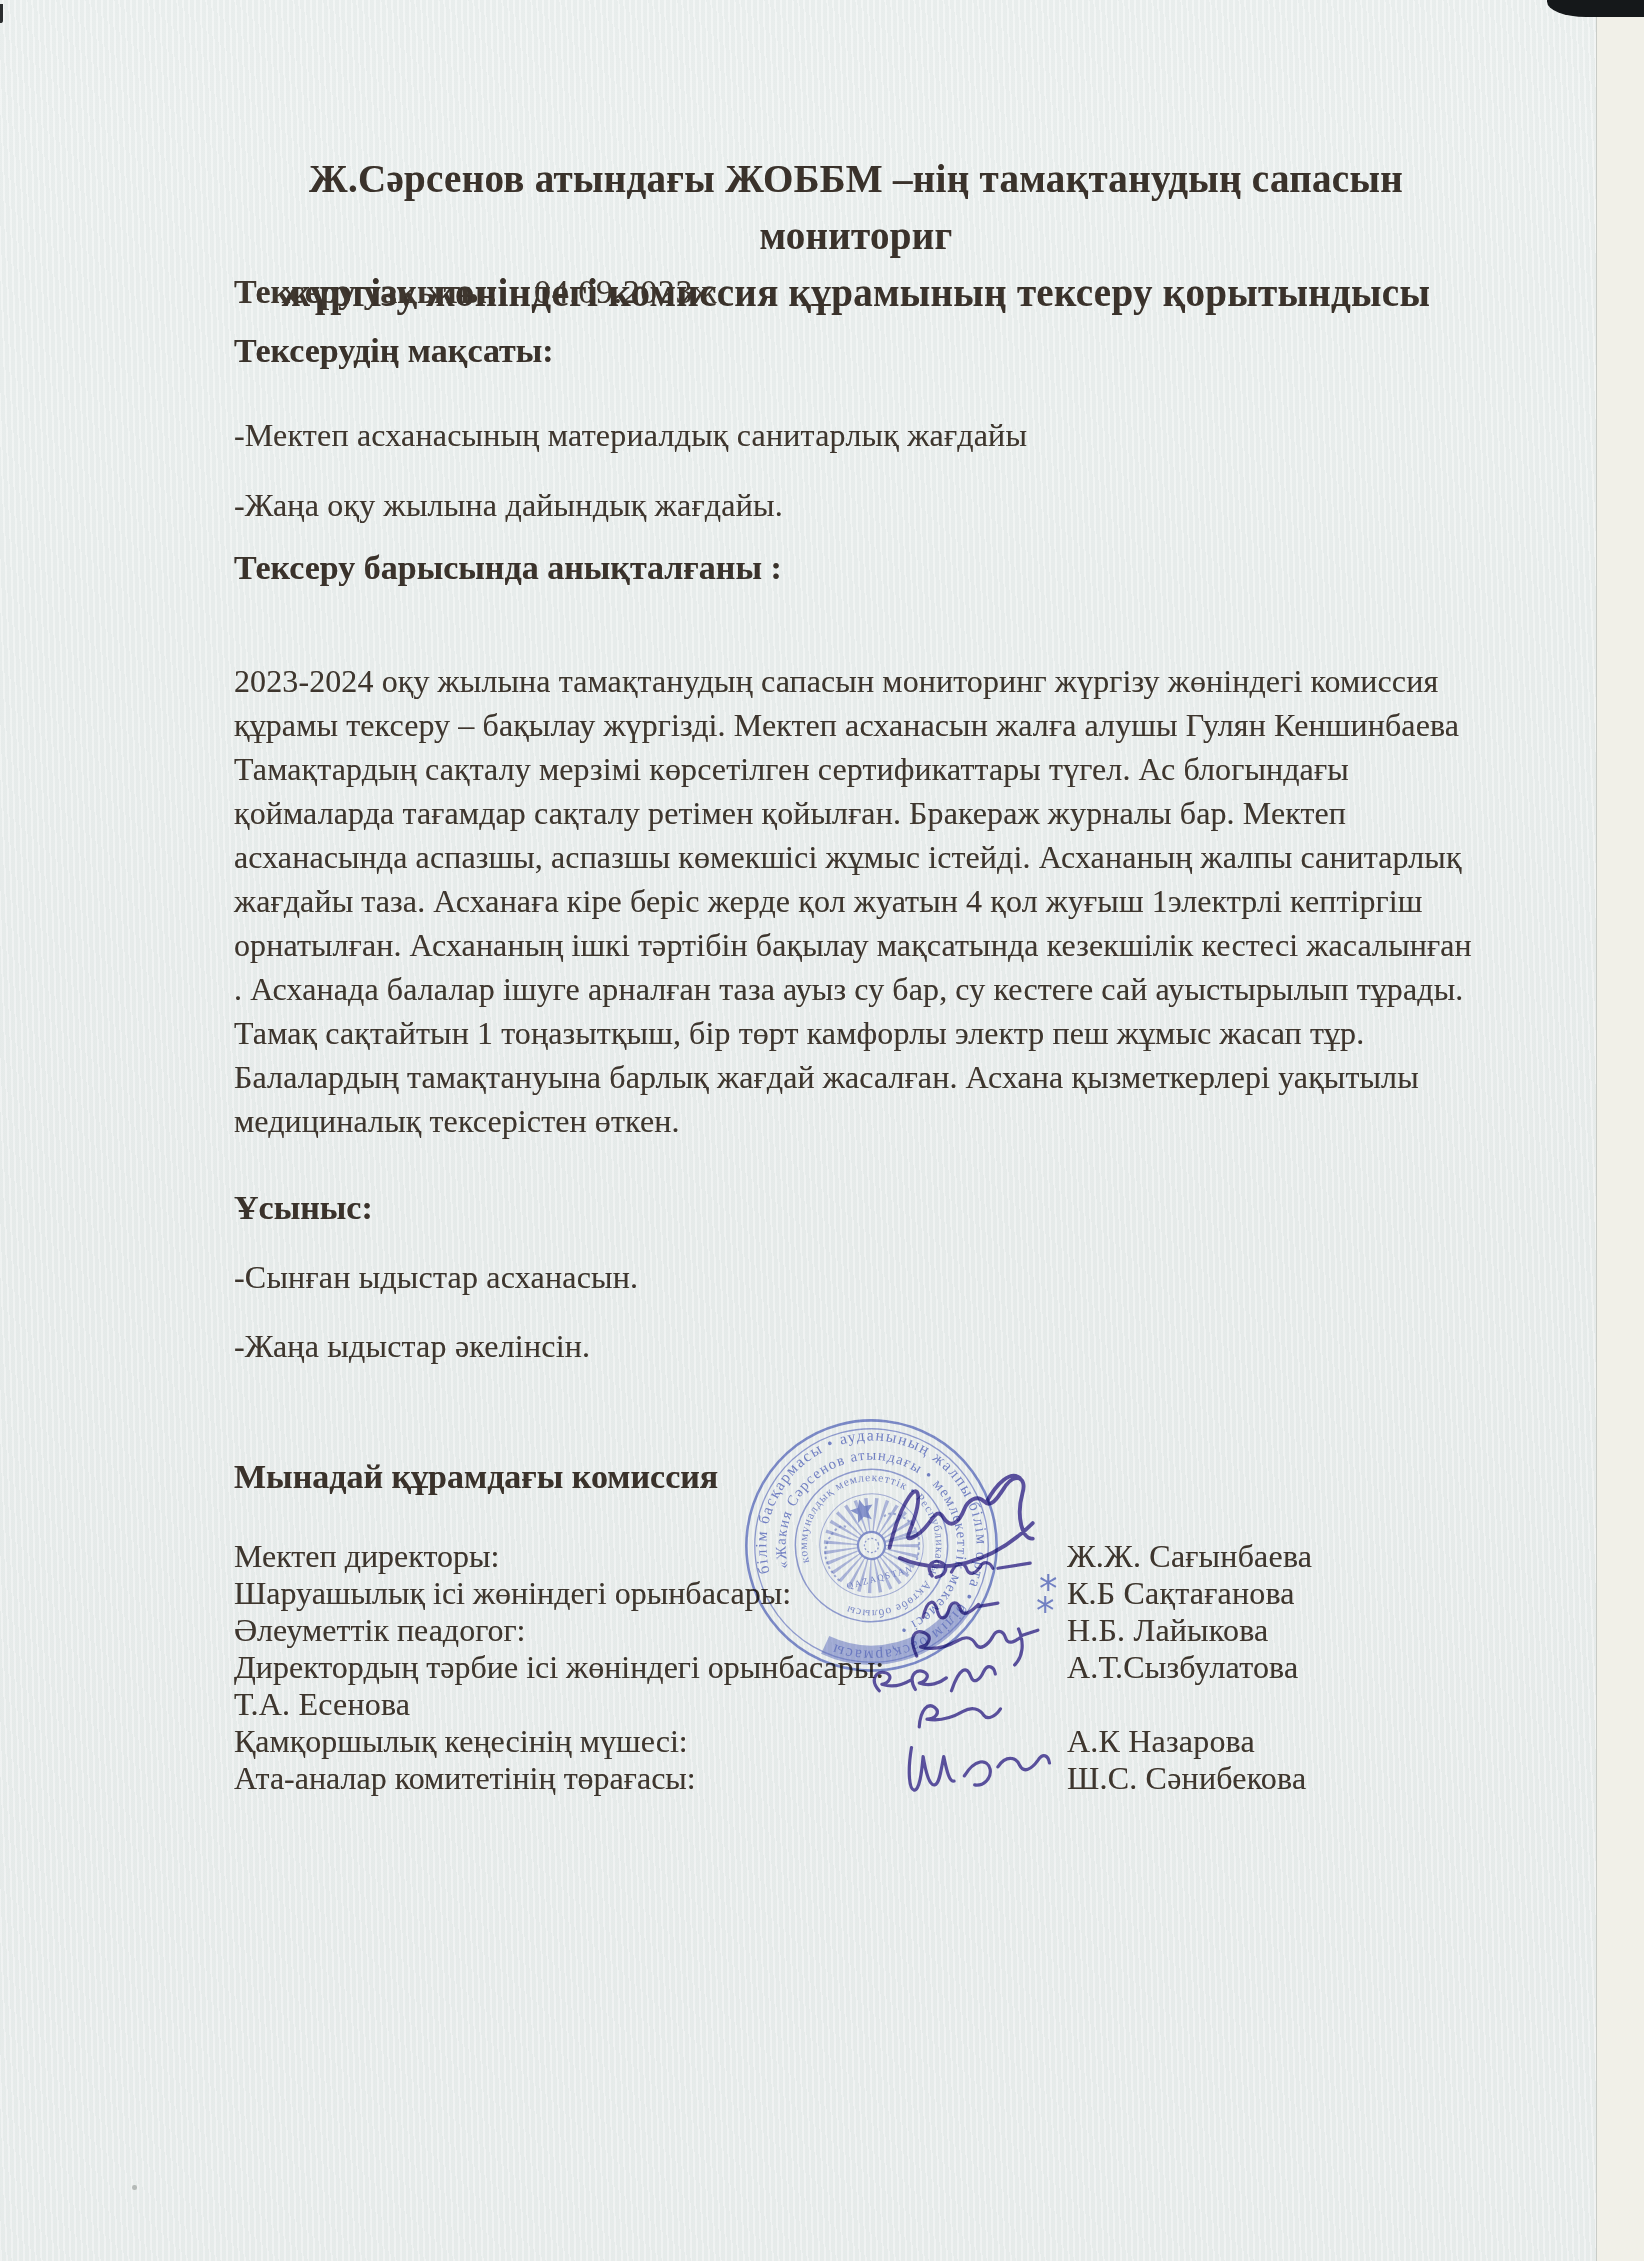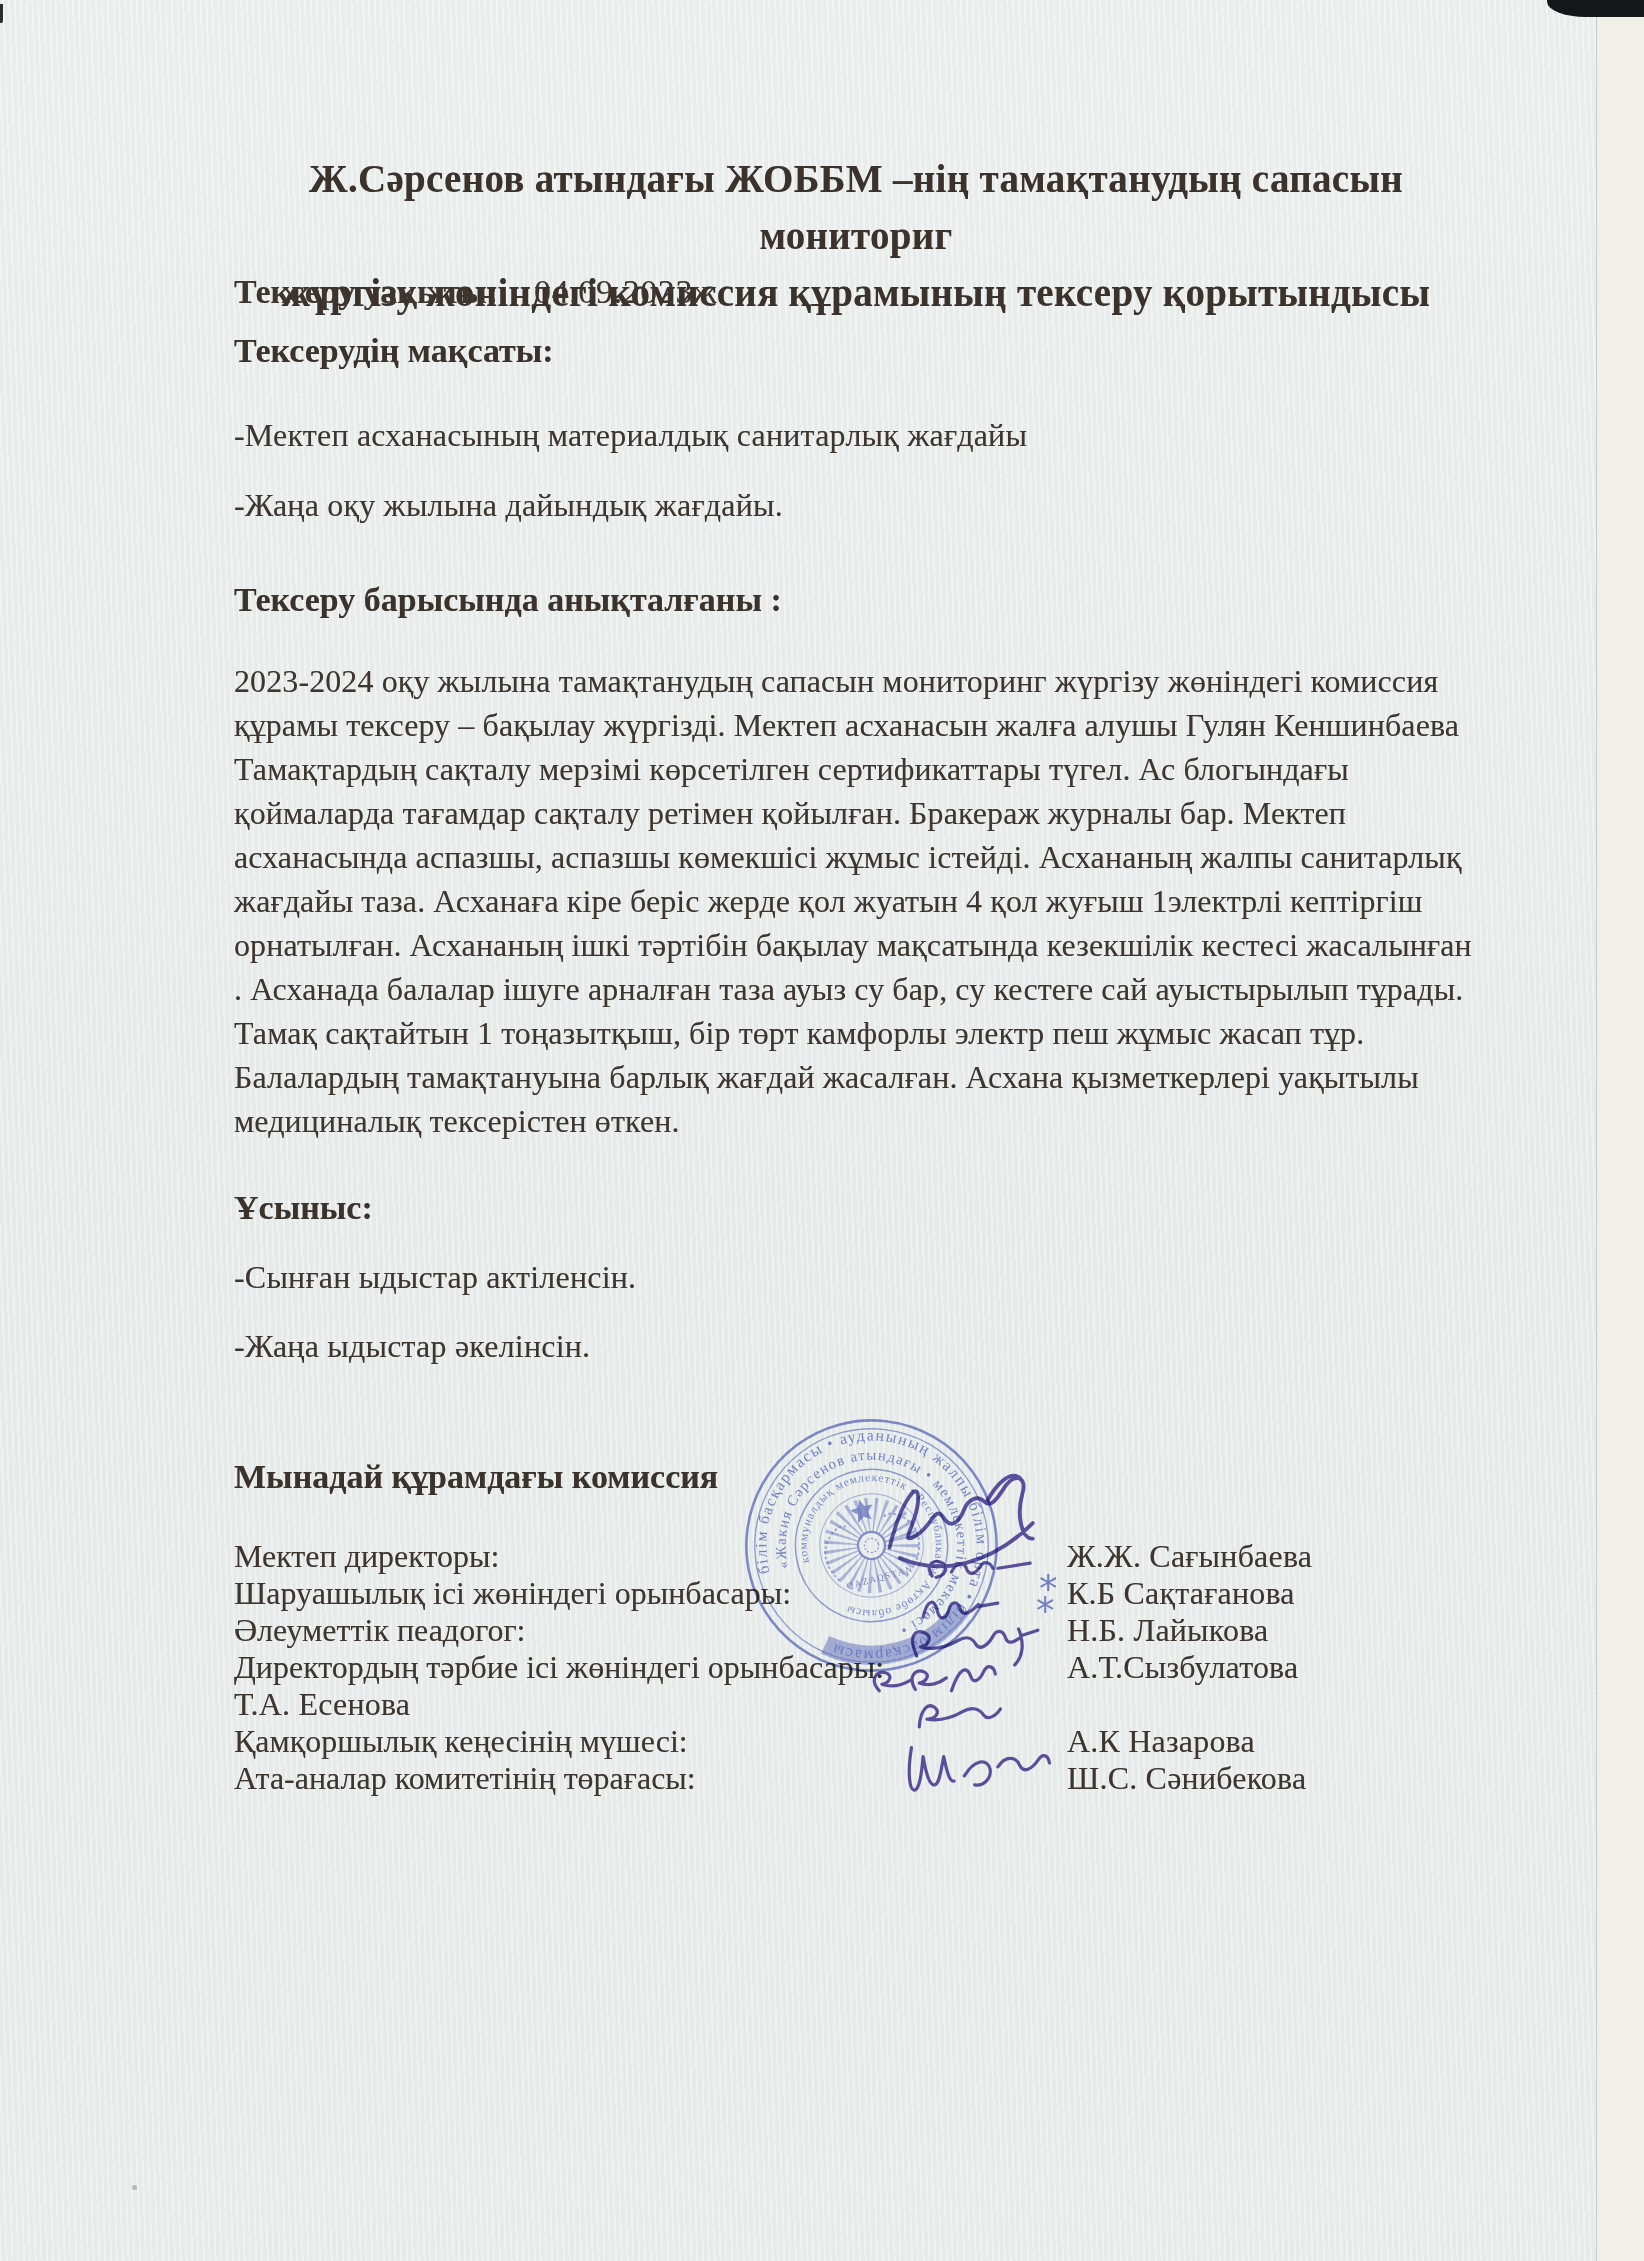--- a/index.html
+++ b/index.html
@@ -40,21 +40,21 @@
     letter-spacing:0.3px;
   }
   .meta-row{left:234px;top:273px;font-size:34px;text-align:right;}
   .meta-row .lbl{font-weight:bold;}
   .meta-row .val{font-weight:normal;margin-left:36px;letter-spacing:0.6px;}
   .h-bold{font-weight:bold;font-size:34px;color:#3a322b;}
   .h-purpose{left:234px;top:332px;}
   .bullet{font-size:32px;letter-spacing:0.2px;}
   .b1{left:234px;top:417px;}
   .b2{left:234px;top:487px;}
-  .h-findings{left:234px;top:581px;}
+  .h-findings{left:234px;top:549px;}
   .findings-body{
     left:234px;top:611px;width:1264px;
     font-size:32px;line-height:44px;letter-spacing:0.1px;
     white-space:pre-line;
     margin-top:48px;
   }
   .h-proposals{left:234px;top:1189px;}
   .p1{left:234px;top:1259px;}
   .p2{left:234px;top:1328px;}
   .p3{left:234px;top:1397px;}
@@ -106,21 +106,21 @@
 қоймаларда тағамдар сақталу ретімен қойылған. Бракераж журналы бар. Мектеп
 асханасында аспазшы, аспазшы  көмекшісі жұмыс істейді. Асхананың жалпы санитарлық
 жағдайы таза. Асханаға кіре беріс жерде қол жуатын 4 қол жуғыш 1электрлі кептіргіш
 орнатылған.  Асхананың ішкі тәртібін бақылау мақсатында кезекшілік кестесі жасалынған
 . Асханада балалар ішуге арналған таза ауыз су бар, су кестеге сай ауыстырылып  тұрады.
 Тамақ сақтайтын 1 тоңазытқыш,  бір төрт камфорлы  электр пеш жұмыс жасап тұр.
 Балалардың тамақтануына барлық жағдай жасалған. Асхана қызметкерлері уақытылы
 медициналық тексерістен өткен.</div>
 
   <div class="txt h-bold h-proposals">Ұсыныс:</div>
-  <div class="txt bullet p1">-Сынған ыдыстар актіленсін.</div>
+  <div class="txt bullet p1">-Сынған ыдыстар асханасын.</div>
   <div class="txt bullet p2">-Жаңа ыдыстар әкелінсін.</div>
 
   <div class="txt h-bold h-commission">Мынадай құрамдағы комиссия</div>
 
   <div class="txt commission">
     <div class="row">
       <span class="role">Мектеп директоры:</span>
       <span class="name">Ж.Ж. Сағынбаева</span>
     </div>
     <div class="row">

